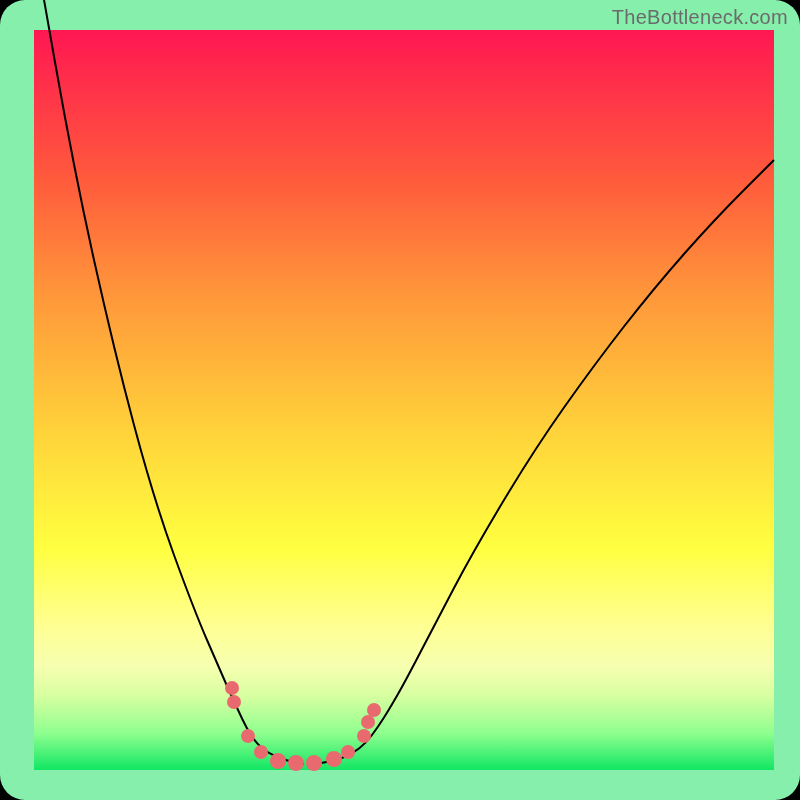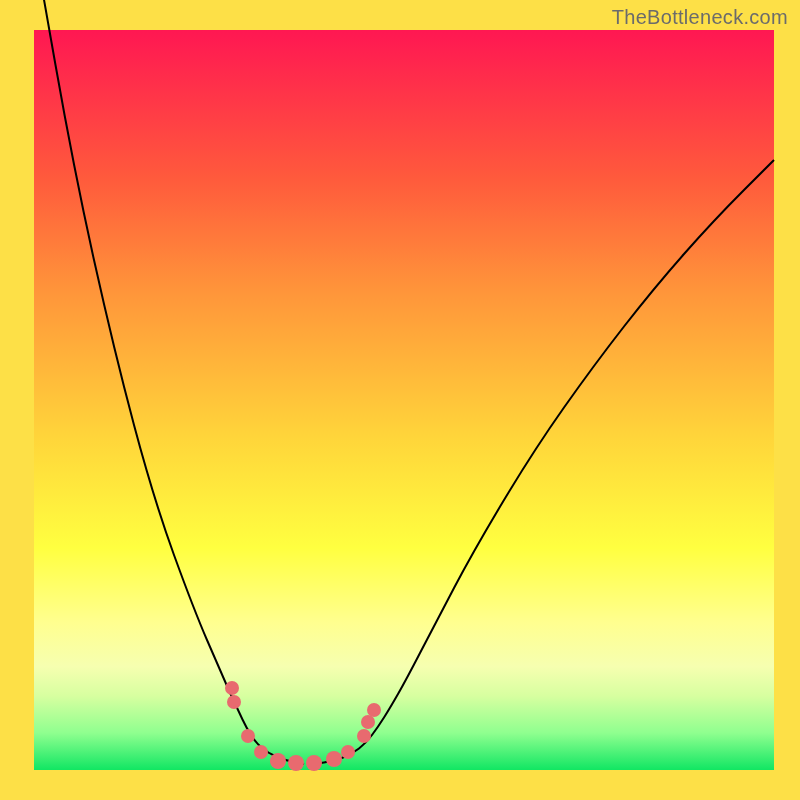--- a/index.html
+++ b/index.html
@@ -2,21 +2,22 @@
 <html><head>
 <meta charset="utf-8">
 <style>
   * { margin: 0; padding: 0; box-sizing: border-box; }
   html, body { width: 800px; height: 800px; overflow: hidden; }
   body { background: #000; font-family: Arial, Helvetica, sans-serif; }
 
   .stage {
     position: absolute;
     inset: 0;
-    background: #fde047;
+    background: #86efac;
+    border-radius: 25px;
   }
 
   .plot {
     position: absolute;
     left: 34px;
     top: 30px;
     width: 740px;
     height: 740px;
     background: linear-gradient(to bottom,
       #ff1752 0%,

